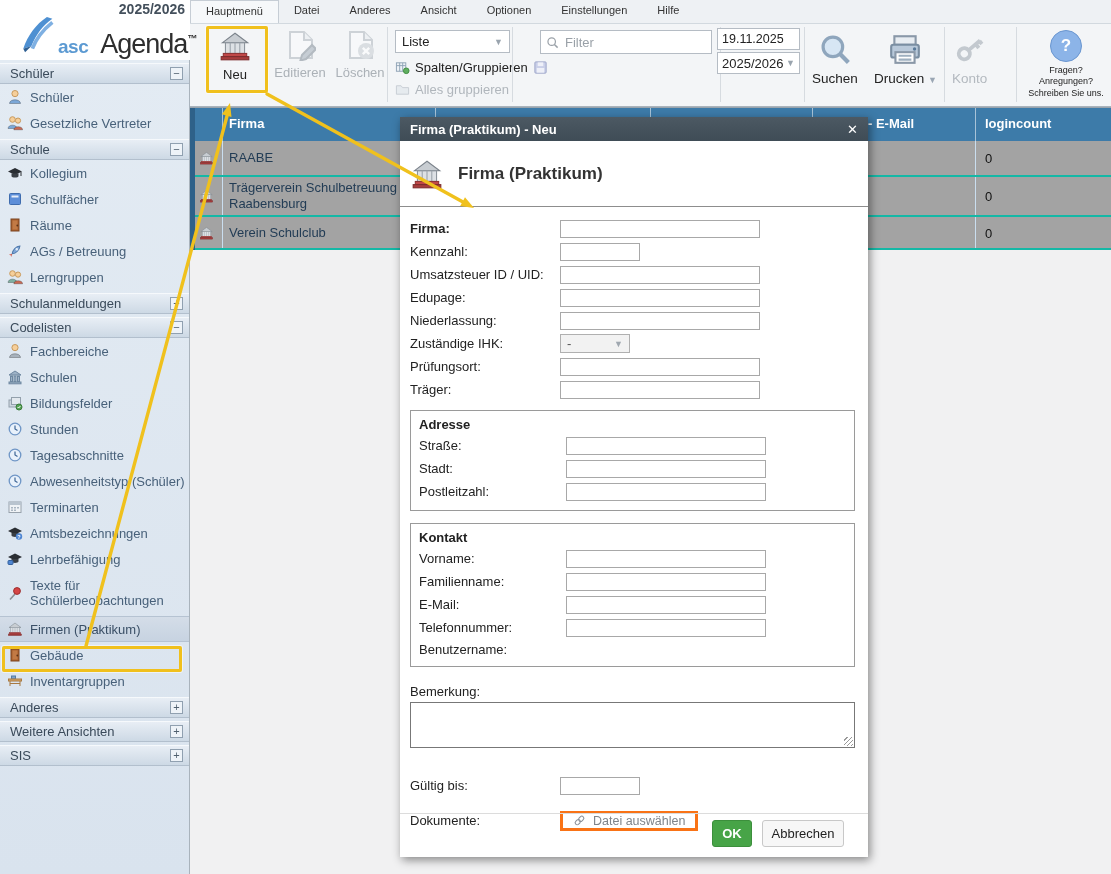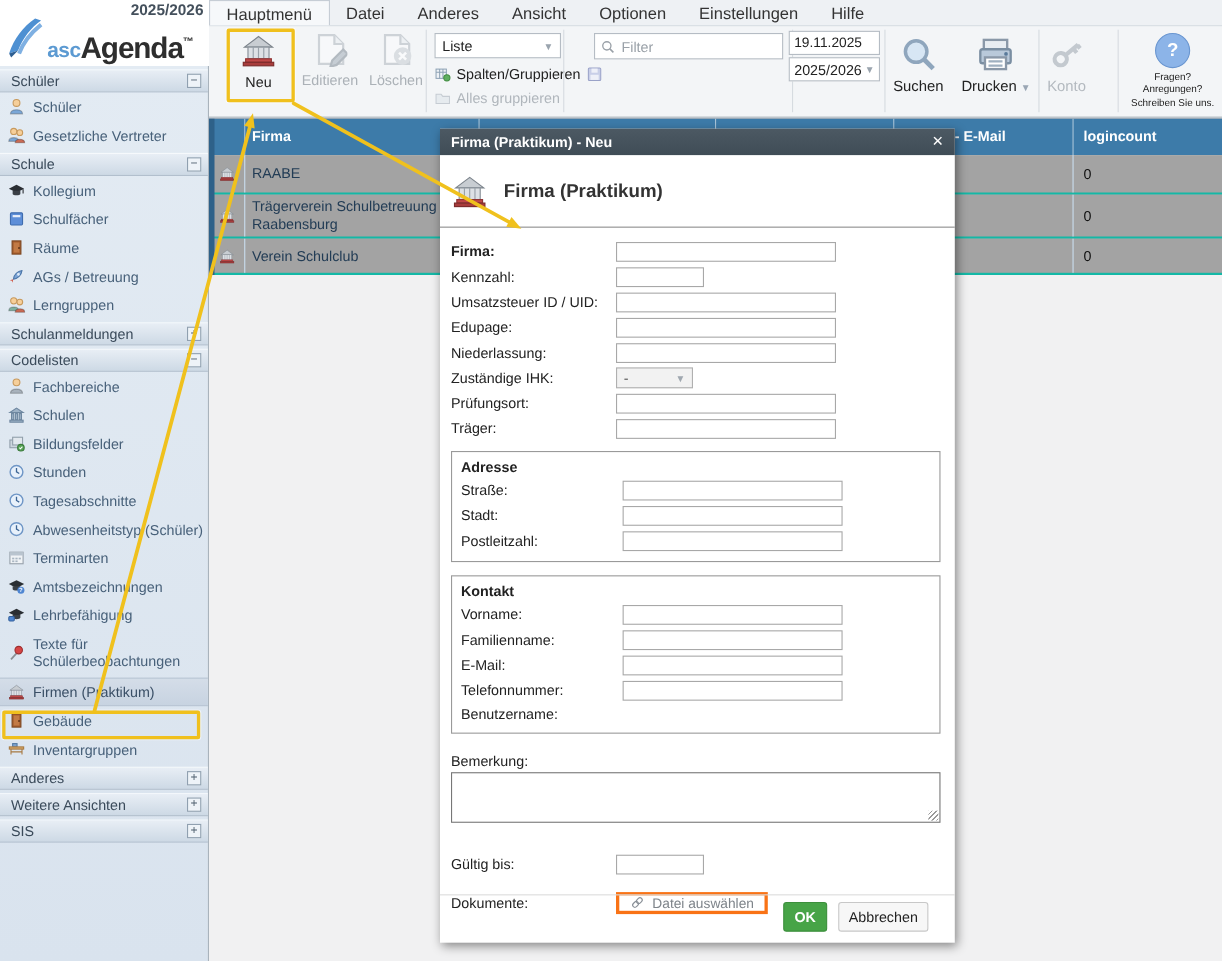--- a/index.html
+++ b/index.html
@@ -5,28 +5,28 @@
   html,body{margin:0;padding:0;background:#e9e9e9;}
   *{box-sizing:border-box;}
   .screen{position:relative;width:1111px;height:874px;overflow:hidden;
     font-family:"Liberation Sans","DejaVu Sans",sans-serif;color:#222;background:#f1f1f2;}
   svg{display:block;}
   .icon{flex:0 0 auto;}
 
   
   .logo-panel{position:absolute;left:0;top:0;width:190px;height:60px;background:#fff;z-index:5;}
   .season{position:absolute;right:5px;top:1px;font-size:14px;font-weight:bold;color:#44505c;}
-  .logo-row{position:absolute;left:1px;top:14px;display:flex;align-items:flex-end;}
+  .logo-row{position:absolute;left:16px;top:14px;display:flex;align-items:flex-end;}
   .logo-asc{font-size:19px;color:#5c9ad2;font-weight:bold;letter-spacing:-0.5px;margin-left:2px;}
-  .logo-name{font-size:27px;color:#2e2e2e;font-weight:bold;letter-spacing:-1px;line-height:1;}
+  .logo-name{font-size:27px;color:#2e2e2e;font-weight:normal;letter-spacing:-1px;line-height:1;margin-left:12px;}
   .logo-tm{font-size:10px;color:#2e2e2e;font-weight:bold;vertical-align:top;position:relative;top:-14px;}
 
   
   .menubar{position:absolute;left:190px;top:0;width:921px;height:24px;background:#eef1f4;
-    border-bottom:1px solid #d2d9df;display:flex;align-items:stretch;font-size:15px;color:#333;}
+    border-bottom:1px solid #d2d9df;display:flex;align-items:stretch;font-size:11px;color:#333;}
   .menu-tab{padding:4px 15px 0 15px;cursor:default;}
   .menu-tab.active{background:#f6f8fa;border:1px solid #c6cdd5;border-bottom:none;}
 
   
   .toolbar{position:absolute;left:190px;top:24px;width:921px;height:83px;background:#f3f5f7;
     border-bottom:1px solid #a9b3bc;font-size:13px;}
   .tb-sep{position:absolute;top:3px;bottom:4px;width:1px;background:#d6dbe0;}
   .tb-btn{position:absolute;top:5px;display:flex;flex-direction:column;align-items:center;gap:4px;width:60px;}
   .tb-btn .lbl{font-size:13px;color:#222;}
   .tb-btn.disabled .lbl{color:#abb1b7;}

